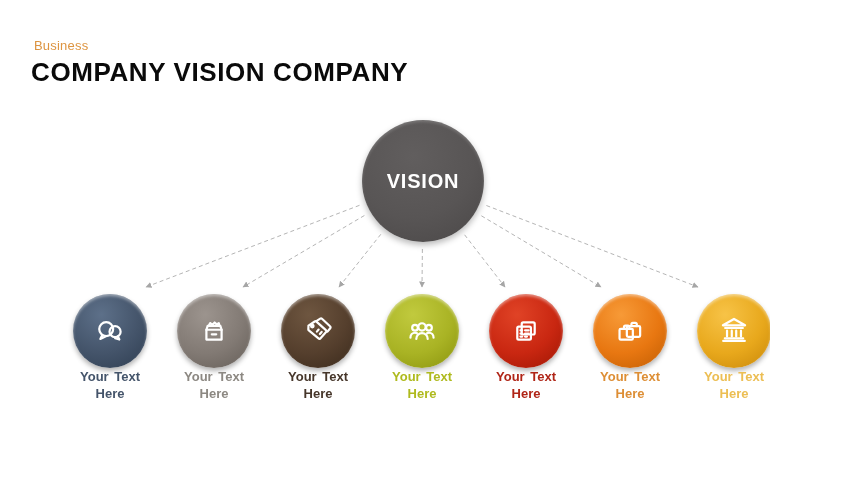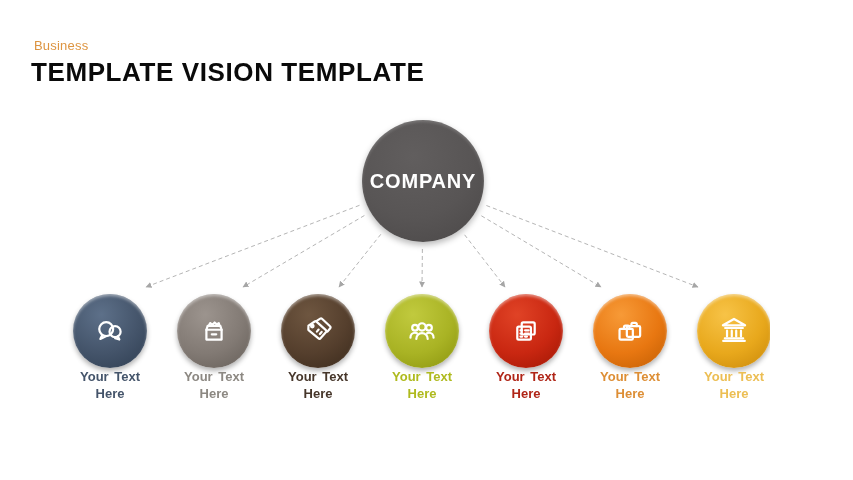--- a/index.html
+++ b/index.html
@@ -39,41 +39,41 @@
   .item-label{
     margin-top:0;width:82px;text-align:center;
     font-size:13px;font-weight:700;line-height:17px;word-spacing:2px;
   }
 </style>
 </head>
 <body>
 
 <div id="canvas">
   <div class="eyebrow" style="color: rgb(221, 148, 64);">Business</div>
-  <div class="title" style="color: rgb(10, 10, 10);">TEMPLATE VISION TEMPLATE</div>
+  <div class="title" style="color: rgb(10, 10, 10);">COMPANY VISION COMPANY</div>
 
   <svg id="connectors" width="853" height="480">
     <defs>
       <marker id="arrow" markerWidth="8" markerHeight="8" refX="5.5" refY="3" orient="auto" markerUnits="userSpaceOnUse">
         <path d="M0 0 L6 3 L0 6 Z" fill="#a6a6a6"></path>
       </marker>
     </defs>
     <g id="connector-group">
         <line x1="359.5" y1="205.3" x2="146" y2="287" stroke="#b5b5b5" stroke-width="1" stroke-dasharray="4 3" marker-end="url(#arrow)"></line>
         <line x1="364.4" y1="215.5" x2="243" y2="287" stroke="#b5b5b5" stroke-width="1" stroke-dasharray="4 3" marker-end="url(#arrow)"></line>
         <line x1="380.8" y1="234.3" x2="339" y2="287" stroke="#b5b5b5" stroke-width="1" stroke-dasharray="4 3" marker-end="url(#arrow)"></line>
         <line x1="422.4" y1="249.0" x2="422" y2="287" stroke="#b5b5b5" stroke-width="1" stroke-dasharray="4 3" marker-end="url(#arrow)"></line>
         <line x1="464.6" y1="234.8" x2="505" y2="287" stroke="#b5b5b5" stroke-width="1" stroke-dasharray="4 3" marker-end="url(#arrow)"></line>
         <line x1="481.4" y1="215.8" x2="601" y2="287" stroke="#b5b5b5" stroke-width="1" stroke-dasharray="4 3" marker-end="url(#arrow)"></line>
         <line x1="486.4" y1="205.5" x2="698" y2="287" stroke="#b5b5b5" stroke-width="1" stroke-dasharray="4 3" marker-end="url(#arrow)"></line>
       </g>
   </svg>
 
   <div class="vision-circle" style="background: radial-gradient(circle at 42% 30%, rgb(97, 94, 94) 0%, rgb(88, 85, 85) 55%, rgb(74, 71, 71) 100%);">
-    <span class="vision-label" style="color: rgb(255, 255, 255);">COMPANY</span>
+    <span class="vision-label" style="color: rgb(255, 255, 255);">VISION</span>
   </div>
 
   <div id="items">
       <div class="item" style="left: 50px;">
         <div class="circle" style="background: radial-gradient(circle at 38% 28%, rgb(93, 112, 137) 0%, rgb(68, 84, 106) 55%, rgb(46, 61, 80) 100%);">
           <svg viewBox="0 0 24 24" fill="none" stroke="#ffffff" stroke-width="1.4" stroke-linecap="round" stroke-linejoin="round">
             <circle cx="9.6" cy="10.8" r="4.4"></circle>
             <path d="M7.1 14.6 L5.9 17 L8.8 15.7"></path>
             <circle cx="15.2" cy="12.4" r="3.5"></circle>
             <path d="M17 15.4 L17.9 17.4 L15.3 16.6"></path>

